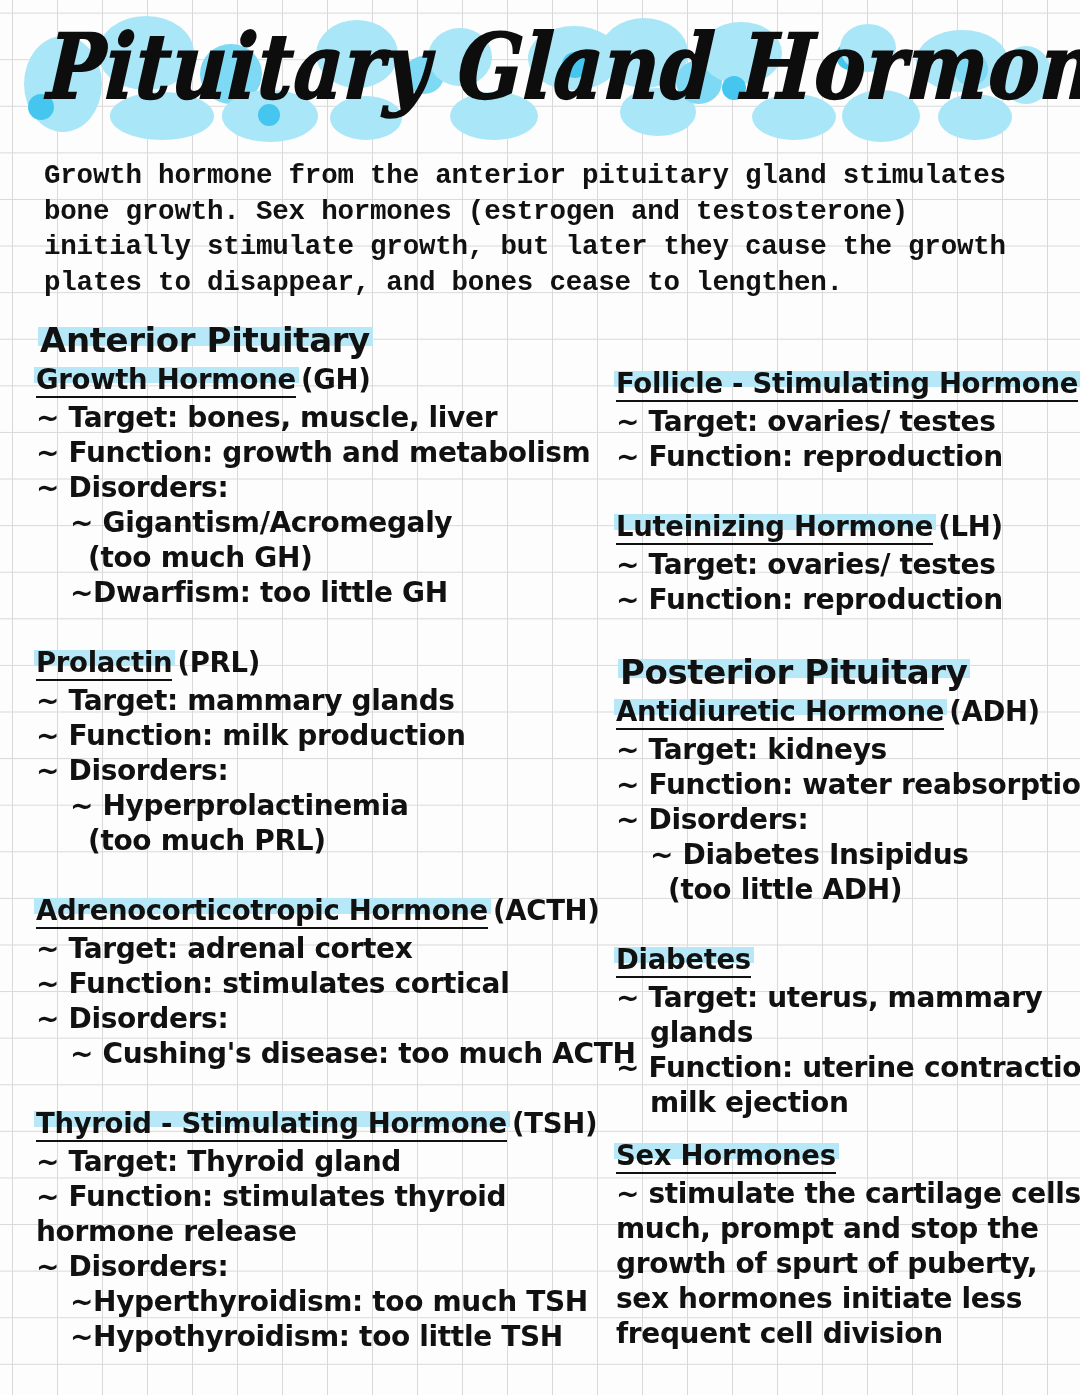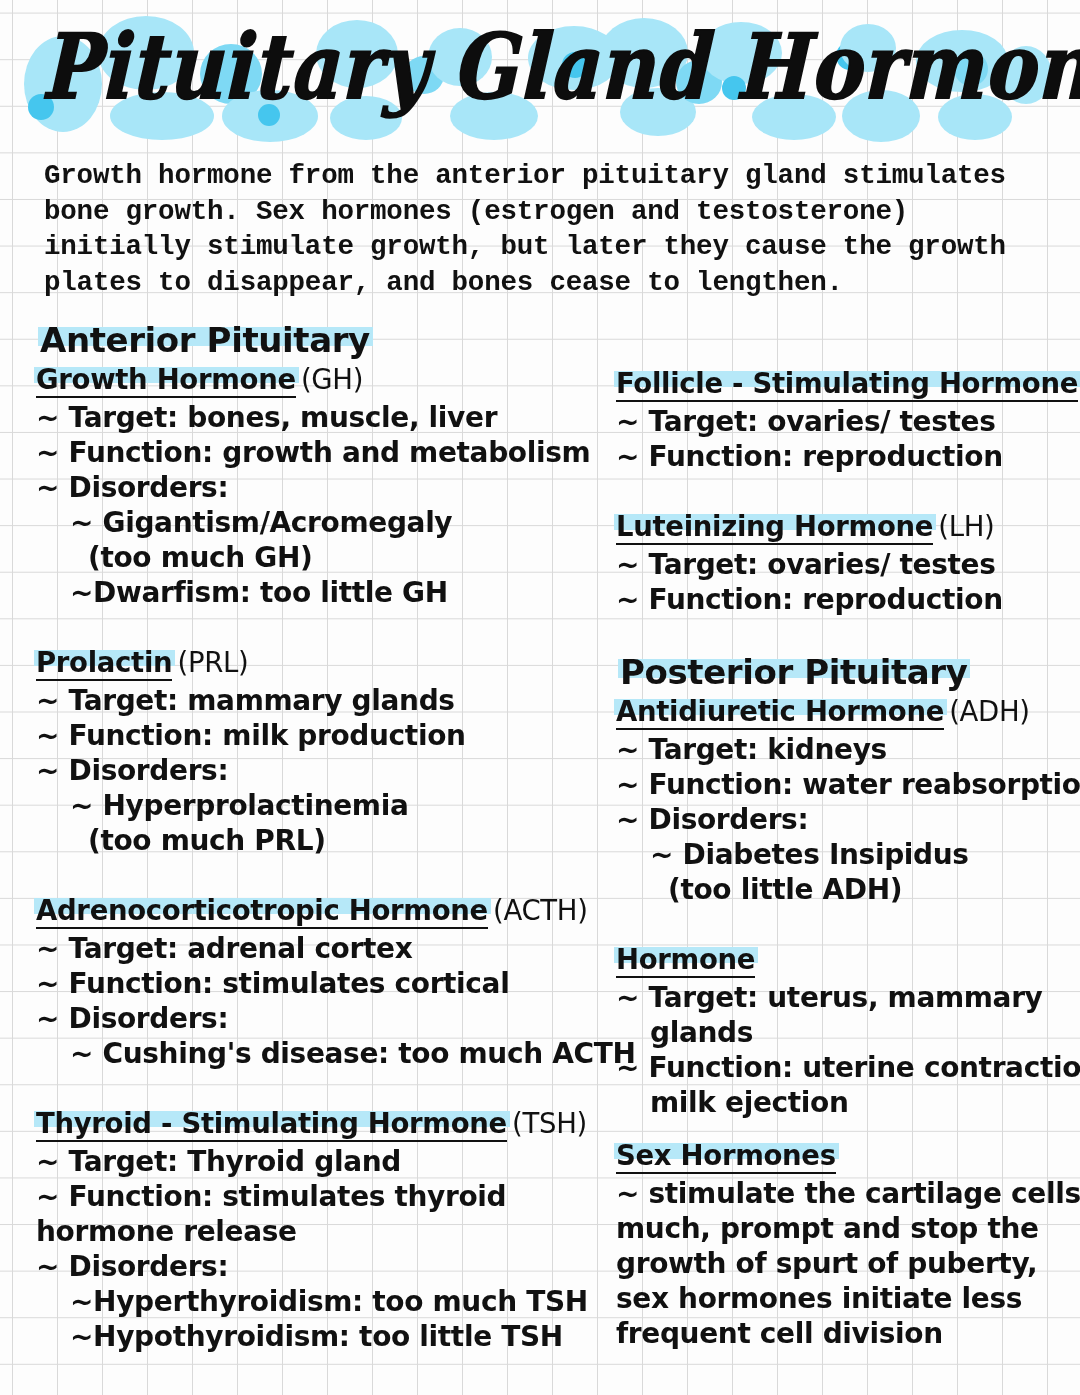--- a/index.html
+++ b/index.html
@@ -129,21 +129,21 @@
     white-space: nowrap;
     border-bottom: 2.6px solid #111;
     padding-bottom: 0px;
     margin-bottom: 1px;
   }
   .hormone .hl { top: 5px; height: 16px; }
 
   .abbr {
     font-size: 27.5px;
     line-height: 34px;
-    font-weight: normal;
+    font-weight: bold;
     color: #111;
     letter-spacing: -0.3px;
   }
 
   .headrow { white-space: nowrap; margin-bottom: 1px; }
 
   .line {
     font-size: 28px;
     line-height: 35px;
     font-weight: bold;
@@ -332,21 +332,21 @@
         <div class="line ind3">(too little ADH)</div>
       </div>
 
       <div class="gap"></div>
 
       
       <div>
         <div class="headrow">
           <span class="hormone">
             <span class="hl"></span>
-            <span class="tx">Hormone</span>
+            <span class="tx">Diabetes</span>
           </span>
           <span class="abbr"></span>
         </div>
         <div class="line ind1">~ Target: uterus, mammary</div>
         <div class="line ind2">glands</div>
         <div class="line ind1 overflow-line">~ Function: uterine contractions,</div>
         <div class="line ind2">milk ejection</div>
       </div>
 
       <div class="gap-s"></div>

